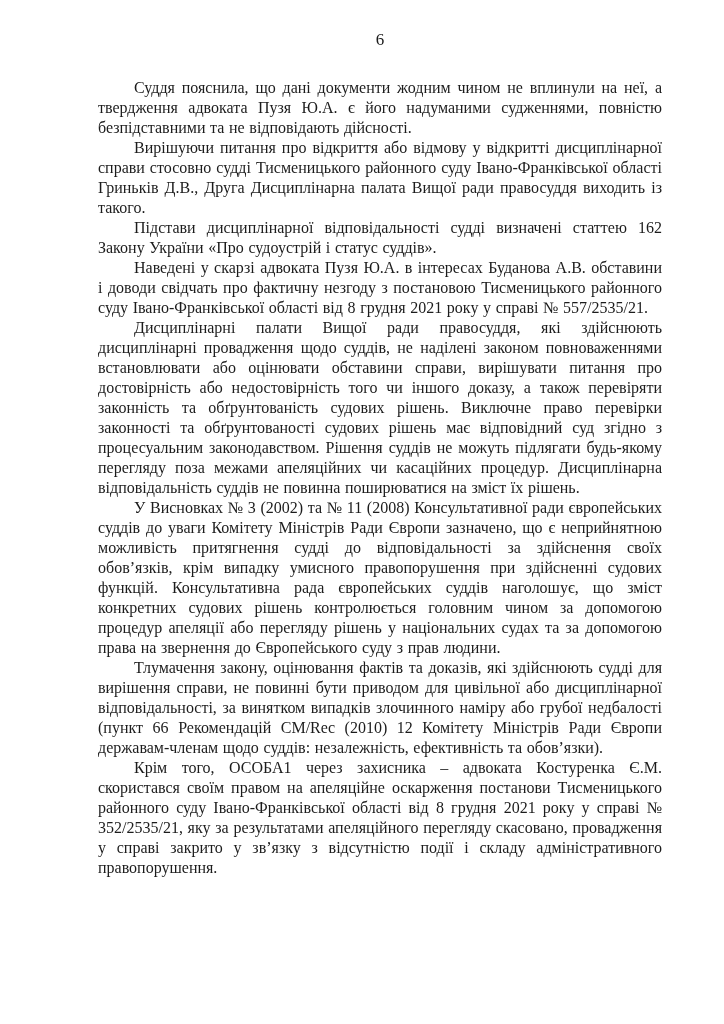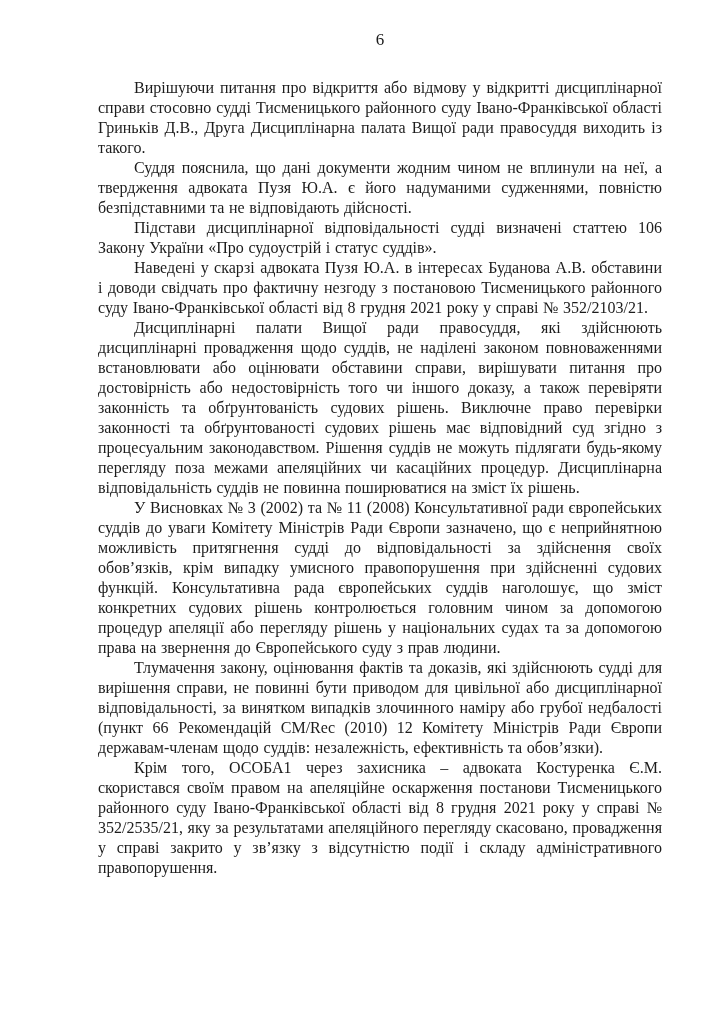--- a/index.html
+++ b/index.html
@@ -38,22 +38,22 @@
       word-spacing: 0.04em;
     }
   </style>
 </head>
 <body>
 
 <div class="page">
   <div class="page-number">6</div>
 
   <div class="content">
+    <p>Суддя пояснила, що дані документи жодним чином не вплинули на неї, а твердження адвоката Пузя Ю.А. є його надуманими судженнями, повністю безпідставними та не відповідають дійсності.</p>
     <p>Вирішуючи питання про відкриття або відмову у відкритті дисциплінарної справи стосовно судді Тисменицького районного суду Івано-Франківської області Гриньків Д.В., Друга Дисциплінарна палата Вищої ради правосуддя виходить із такого.</p>
-    <p>Суддя пояснила, що дані документи жодним чином не вплинули на неї, а твердження адвоката Пузя Ю.А. є його надуманими судженнями, повністю безпідставними та не відповідають дійсності.</p>
-    <p>Підстави дисциплінарної відповідальності судді визначені статтею 106 Закону України «Про судоустрій і статус суддів».</p>
-    <p>Наведені у скарзі адвоката Пузя Ю.А. в інтересах Буданова А.В. обставини і доводи свідчать про фактичну незгоду з постановою Тисменицького районного суду Івано-Франківської області від 8 грудня 2021 року у справі № 352/2103/21.</p>
+    <p>Підстави дисциплінарної відповідальності судді визначені статтею 162 Закону України «Про судоустрій і статус суддів».</p>
+    <p>Наведені у скарзі адвоката Пузя Ю.А. в інтересах Буданова А.В. обставини і доводи свідчать про фактичну незгоду з постановою Тисменицького районного суду Івано-Франківської області від 8 грудня 2021 року у справі № 557/2535/21.</p>
     <p>Дисциплінарні палати Вищої ради правосуддя, які здійснюють дисциплінарні провадження щодо суддів, не наділені законом повноваженнями встановлювати або оцінювати обставини справи, вирішувати питання про достовірність або недостовірність того чи іншого доказу, а також перевіряти законність та обґрунтованість судових рішень. Виключне право перевірки законності та обґрунтованості судових рішень має відповідний суд згідно з процесуальним законодавством. Рішення суддів не можуть підлягати будь-якому перегляду поза межами апеляційних чи касаційних процедур. Дисциплінарна відповідальність суддів не повинна поширюватися на зміст їх рішень.</p>
     <p>У Висновках № 3 (2002) та № 11 (2008) Консультативної ради європейських суддів до уваги Комітету Міністрів Ради Європи зазначено, що є неприйнятною можливість притягнення судді до відповідальності за здійснення своїх обов’язків, крім випадку умисного правопорушення при здійсненні судових функцій. Консультативна рада європейських суддів наголошує, що зміст конкретних судових рішень контролюється головним чином за допомогою процедур апеляції або перегляду рішень у національних судах та за допомогою права на звернення до Європейського суду з прав людини.</p>
     <p>Тлумачення закону, оцінювання фактів та доказів, які здійснюють судді для вирішення справи, не повинні бути приводом для цивільної або дисциплінарної відповідальності, за винятком випадків злочинного наміру або грубої недбалості (пункт 66 Рекомендацій CM/Rec (2010) 12 Комітету Міністрів Ради Європи державам-членам щодо суддів: незалежність, ефективність та обов’язки).</p>
     <p>Крім того, ОСОБА1 через захисника – адвоката Костуренка Є.М. скористався своїм правом на апеляційне оскарження постанови Тисменицького районного суду Івано-Франківської області від 8 грудня 2021 року у справі № 352/2535/21, яку за результатами апеляційного перегляду скасовано, провадження у справі закрито у зв’язку з відсутністю події і складу адміністративного правопорушення.</p>
   </div>
 </div>
 
 </body></html>

